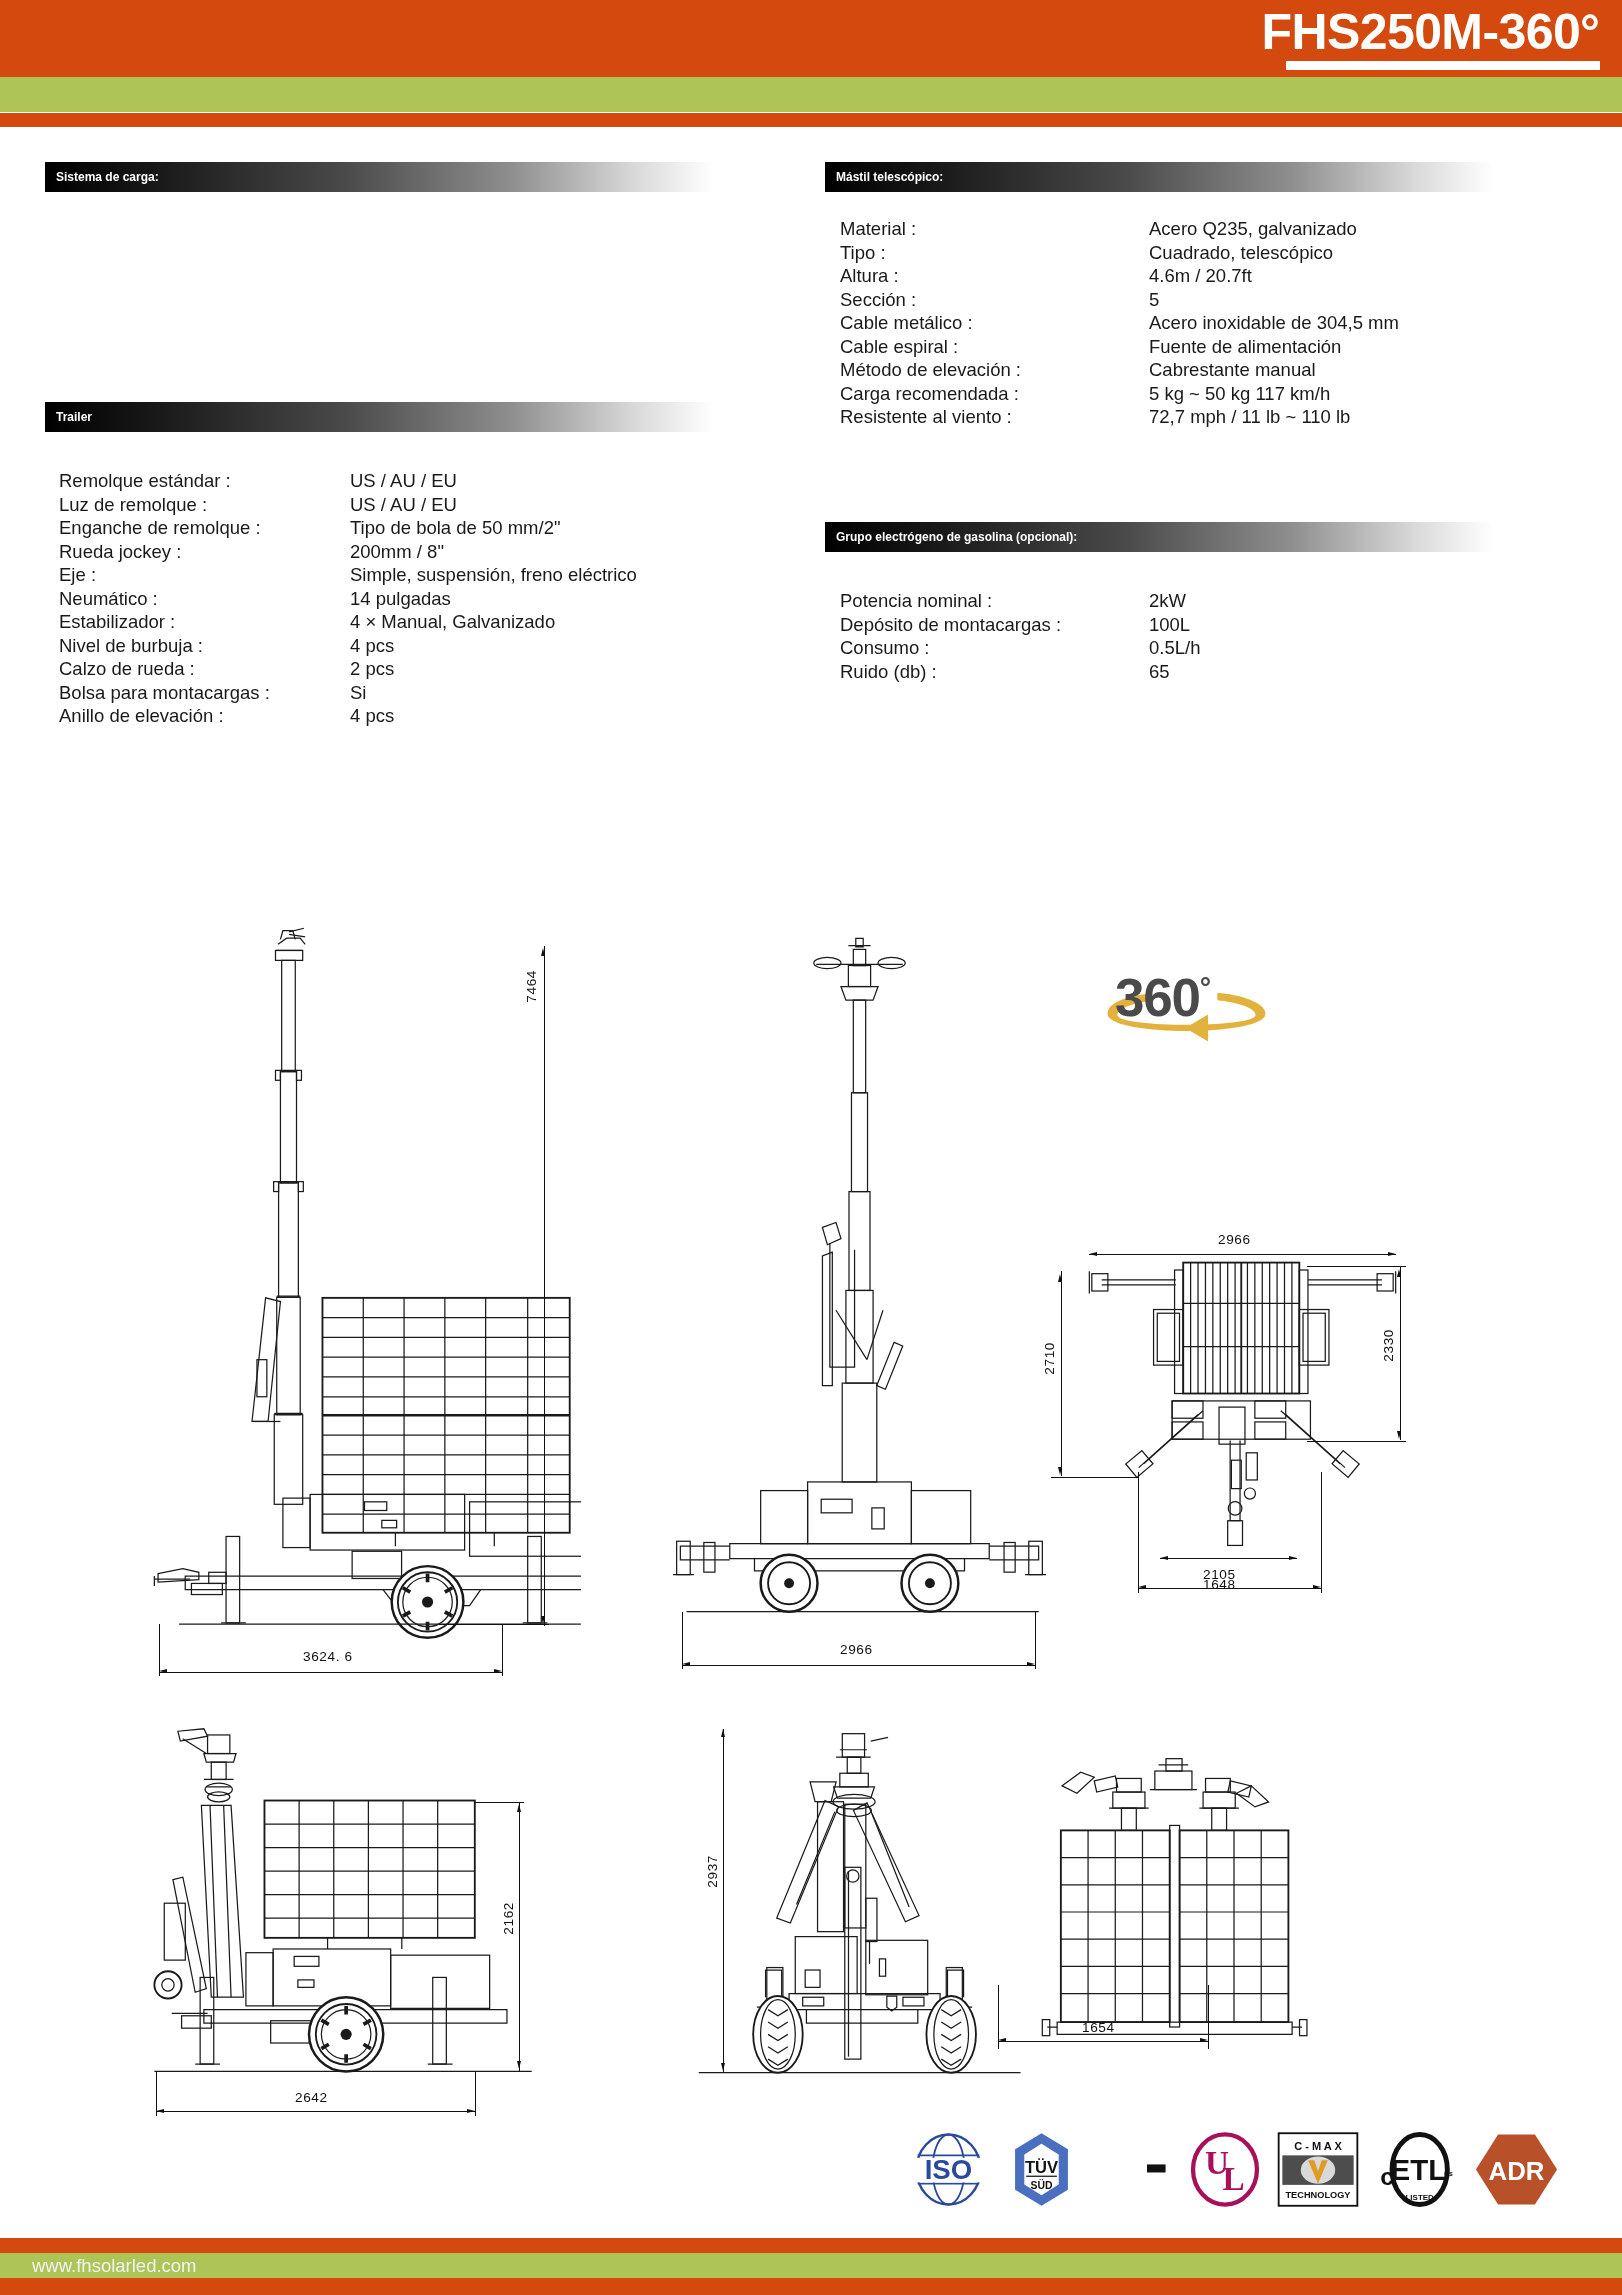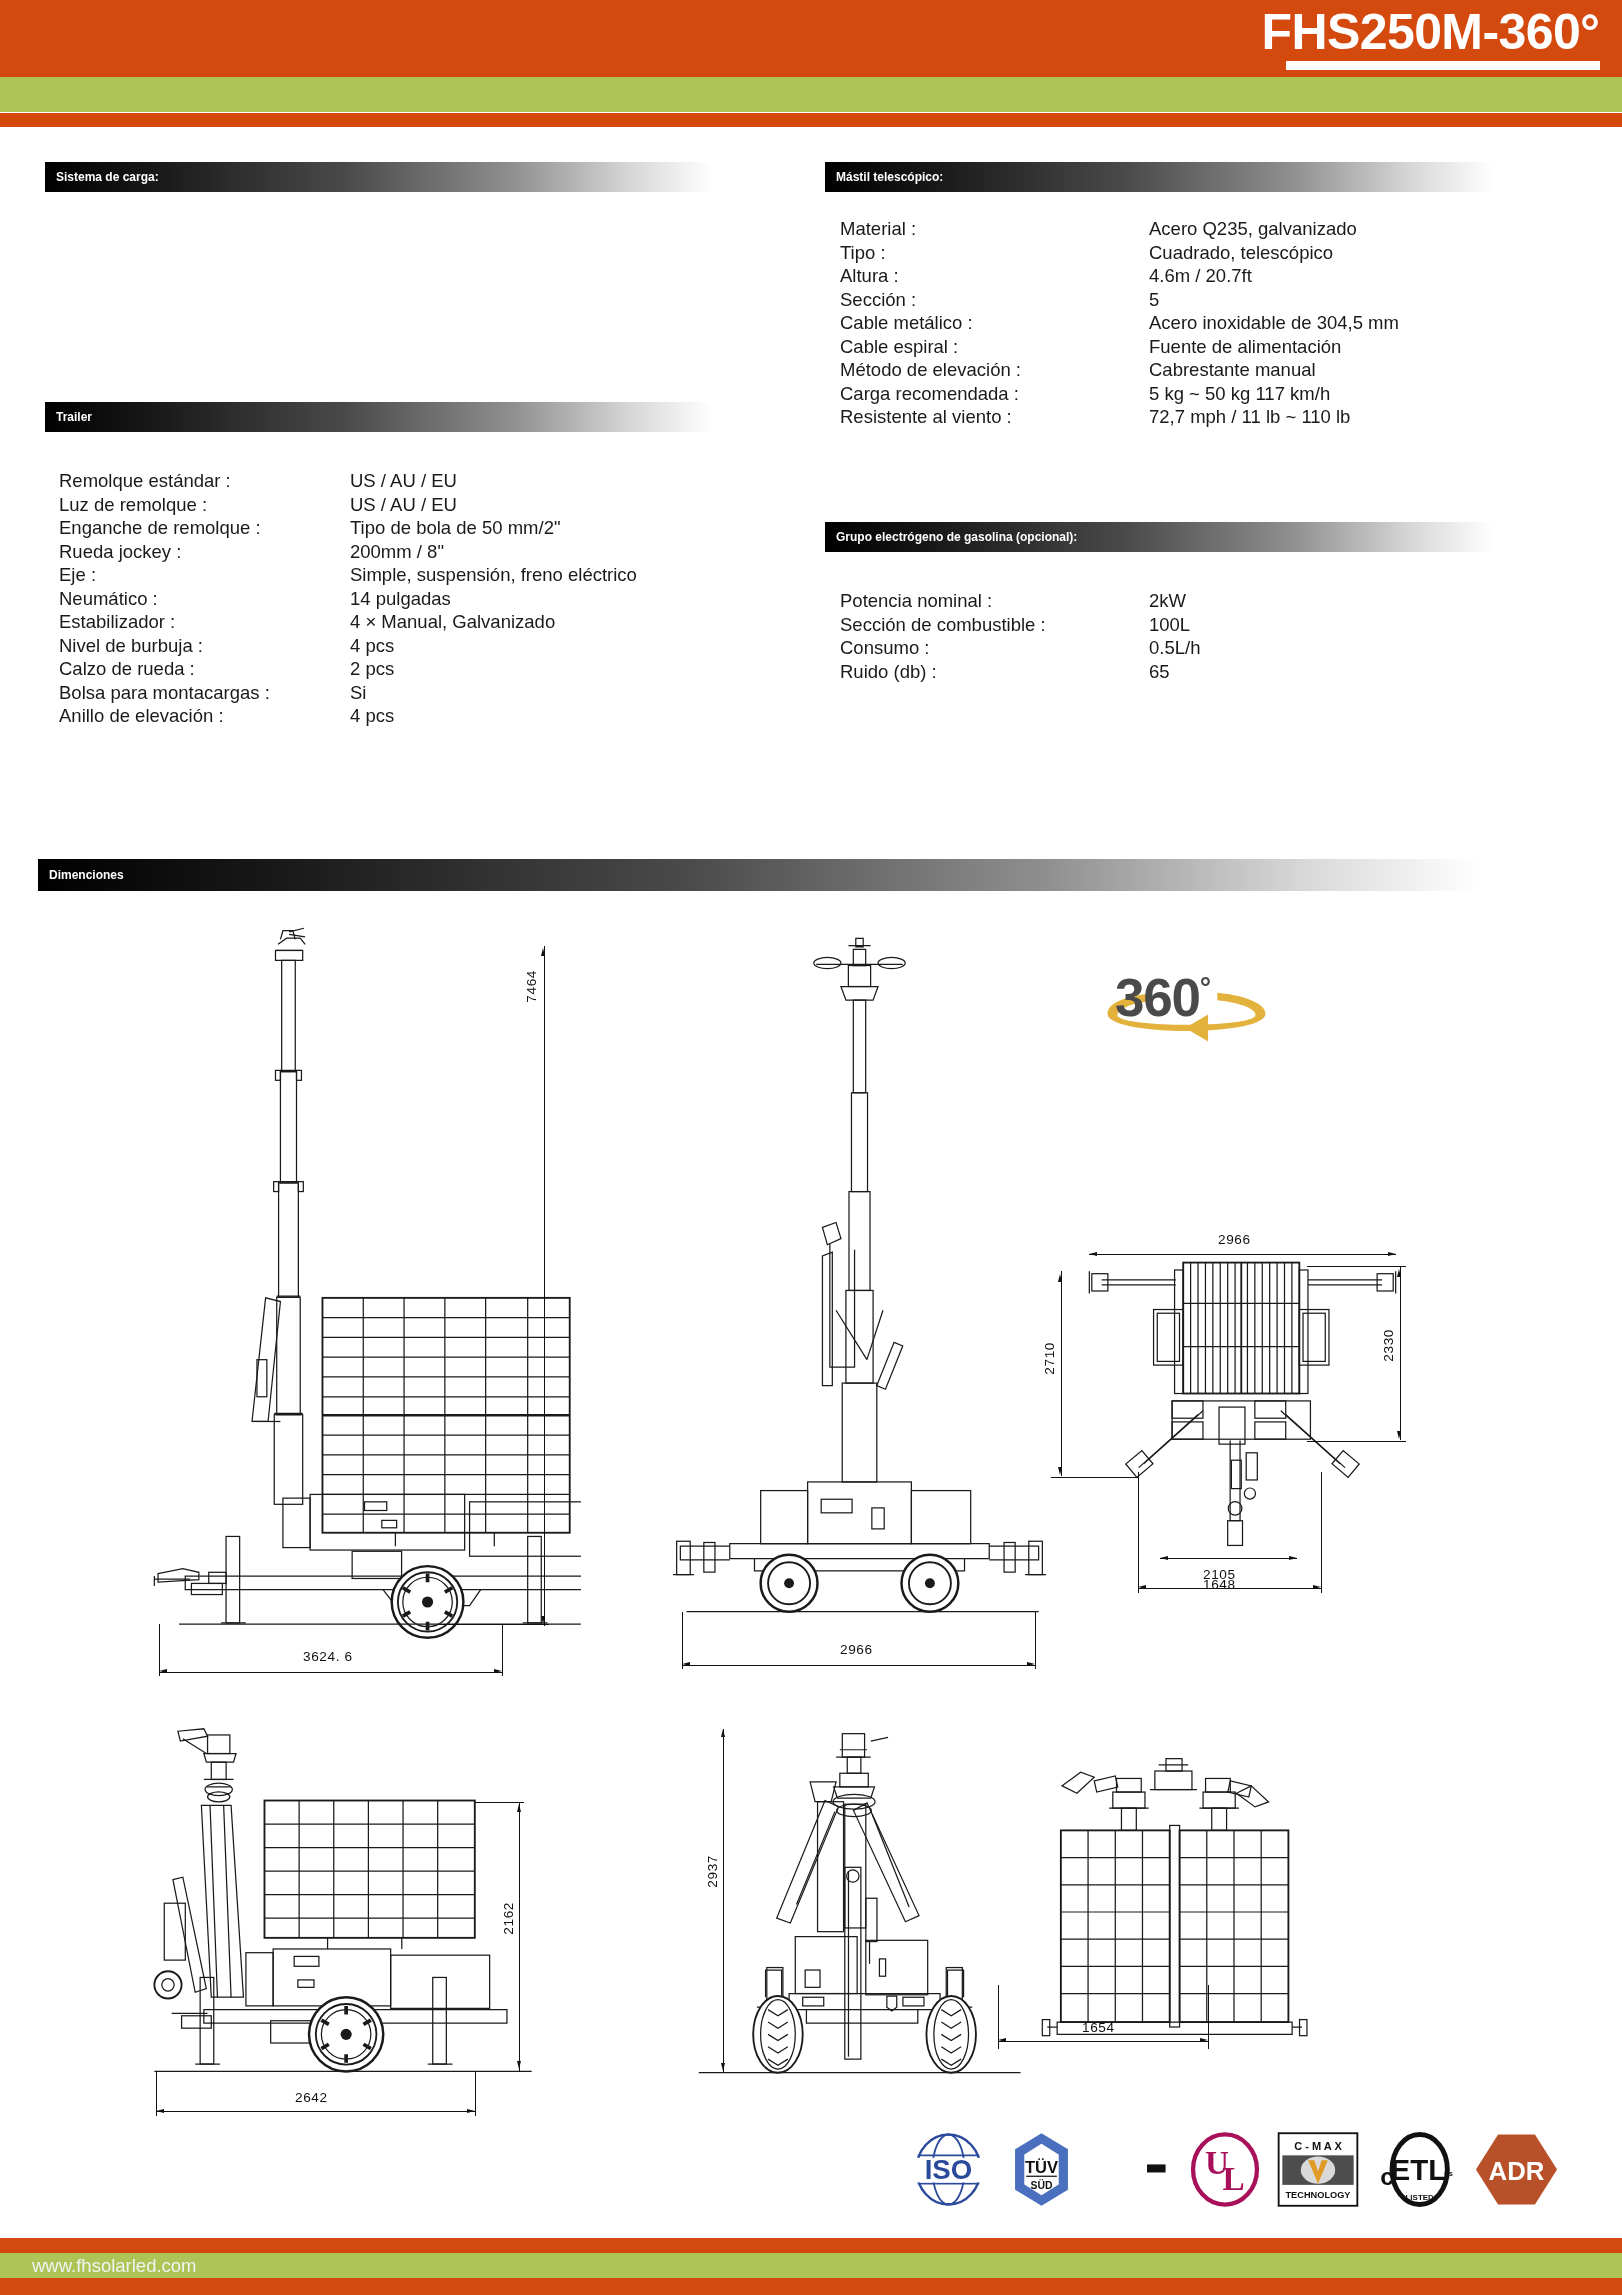--- a/index.html
+++ b/index.html
@@ -186,36 +186,33 @@
 
   <div class="sec-bar" style="left:825px; top:522px; width:668px;">
     <span>Grupo electrógeno de gasolina (opcional):</span>
   </div>
   <div class="spec" style="left:840px; top:590px;">
     <div class="spec-row">
       <div class="spec-label" style="width:309px">Potencia nominal :</div>
       <div class="spec-value">2kW</div>
     </div>
     <div class="spec-row">
-      <div class="spec-label" style="width:309px">Sección de combustible :</div>
+      <div class="spec-label" style="width:309px">Depósito de montacargas :</div>
       <div class="spec-value">100L</div>
     </div>
     <div class="spec-row">
       <div class="spec-label" style="width:309px">Consumo :</div>
       <div class="spec-value">0.5L/h</div>
     </div>
     <div class="spec-row">
       <div class="spec-label" style="width:309px">Ruido (db) :</div>
       <div class="spec-value">65</div>
     </div>
   </div>
 
-  <div class="sec-bar tall" style="left:38px; top:859px; width:1440px;">
-    <span>Dimenciones</span>
-  </div>
 
   <div class="logo360" style="left:1094px; top:955px; width:185px; height:93px;">
     <svg width="185" height="93" viewBox="0 0 300 150" style="position:absolute;left:0;top:0;z-index:1;">
       <path d="M 22 95 C 22 132, 278 132, 278 95 C 278 76, 235 64, 200 61 L 200 73 C 230 76, 262 85, 262 97 C 262 118, 38 118, 38 97 C 38 86, 62 78, 92 74 L 92 62 C 52 66, 22 77, 22 95 Z" fill="#E3B23C"></path>
       <path d="M 148 118 L 185 140 L 185 96 Z" fill="#E3B23C"></path>
     </svg>
     <div class="txt" style="position:absolute;left:21px;top:6.2px;">
       <span>360</span><span class="deg">°</span>
     </div>
   </div>

